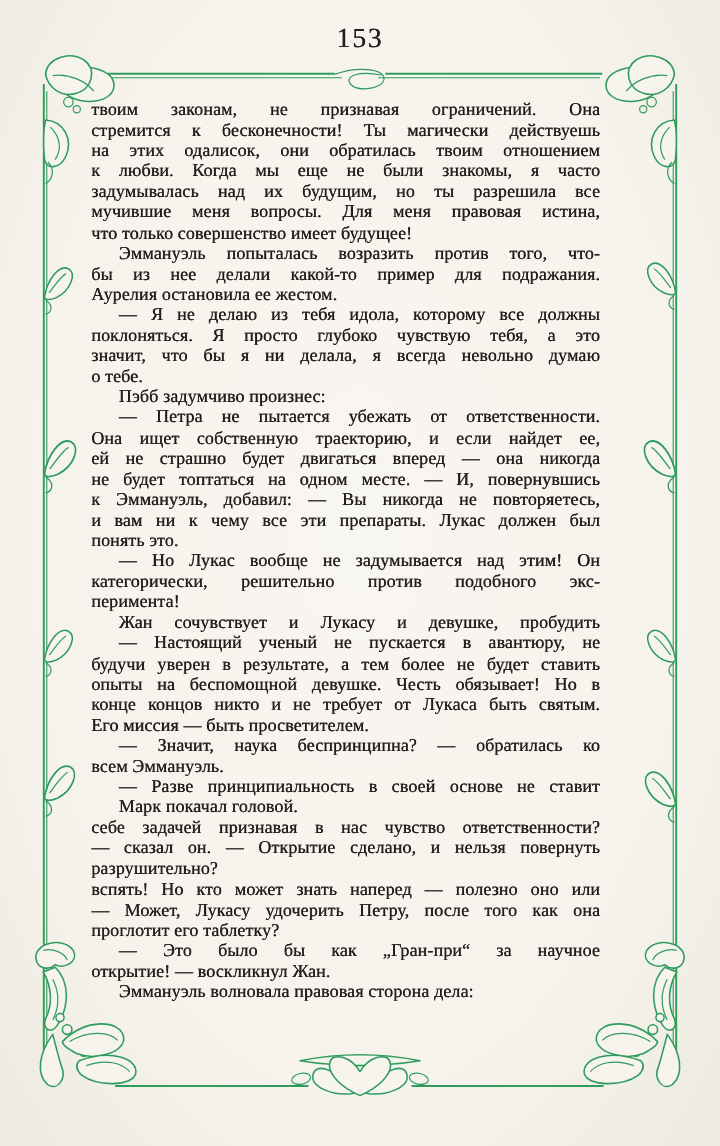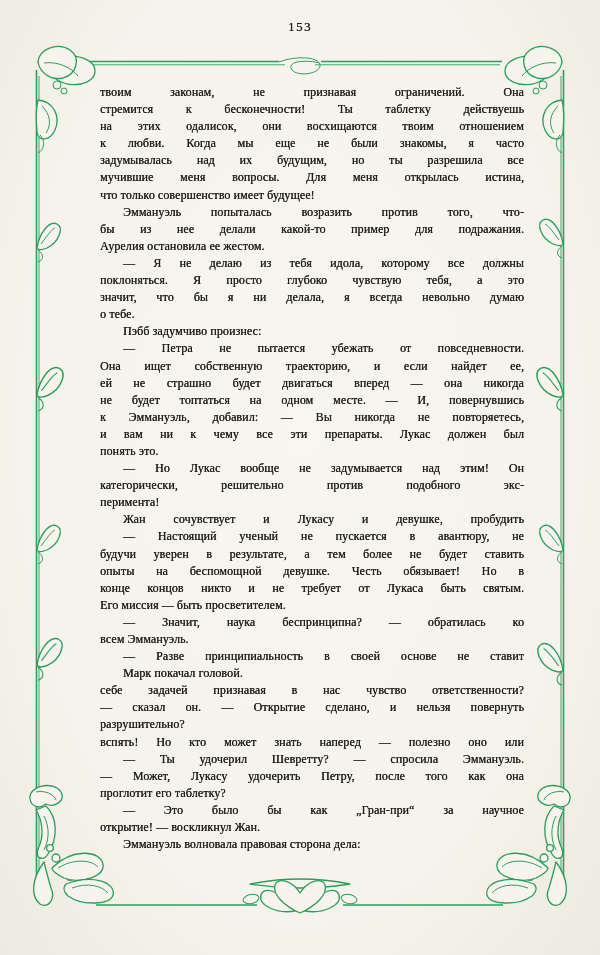--- a/index.html
+++ b/index.html
@@ -29,31 +29,31 @@
   }
   .border-svg .ln   { stroke-width: 1.6; }
   .border-svg .ln2  { stroke-width: 0.9; }
   .border-svg .orn  { fill: var(--paper); stroke-width: 1.3; stroke-linejoin: round; }
   .border-svg .inner{ fill: none; stroke-width: 1; }
   .page-number {
     position: absolute;
     top: 19px; left: 0;
     width: 100%;
     text-align: center;
-    font-size: 13px;
+    font-size: 23px;
     letter-spacing: 1.5px;
     color: var(--ink);
     text-shadow: 0.2px 0 0 currentColor;
   }
   .text-block {
     position: absolute;
-    left: 100px; top: 84px;
+    left: 76px; top: 84px;
     width: 424px;
     color: var(--ink);
-    font-size: 12px;
+    font-size: 15px;
     line-height: 17.1px;
     text-shadow: 0.25px 0 0 currentColor;
     letter-spacing: 0.1px;
   }
   .line {
     text-align: justify;
     text-align-last: justify;
     height: 17.1px;
     overflow: hidden;
   }
@@ -140,35 +140,35 @@
     <use href="#sleaf" transform="translate(563,242) scale(-1,1)"></use>
     <use href="#sleaf" transform="translate(563,393) scale(-1.12,1.12)"></use>
     <use href="#sleaf" transform="translate(563,548) scale(-1,1)"></use>
     <use href="#sleaf" transform="translate(563,668) scale(-1.08,1.08)"></use>
   </svg>
 
   <div class="page-number">153</div>
 
   <div class="text-block">
       <div class="line">твоим законам, не признавая ограничений. Она</div>
-      <div class="line">стремится к бесконечности! Ты таблетку действуешь</div>
-      <div class="line">на этих одалисок, они восхищаются твоим отношением</div>
+      <div class="line">стремится к бесконечности! Ты магически действуешь</div>
+      <div class="line">на этих одалисок, они обратилась твоим отношением</div>
       <div class="line">к любви. Когда мы еще не были знакомы, я часто</div>
       <div class="line">задумывалась над их будущим, но ты разрешила все</div>
-      <div class="line">мучившие меня вопросы. Для меня открылась истина,</div>
+      <div class="line">мучившие меня вопросы. Для меня правовая истина,</div>
       <div class="line end">что только совершенство имеет будущее!</div>
       <div class="line indent">Эммануэль попыталась возразить против того, что-</div>
       <div class="line">бы из нее делали какой-то пример для подражания.</div>
       <div class="line end">Аурелия остановила ее жестом.</div>
       <div class="line indent">— Я не делаю из тебя идола, которому все должны</div>
       <div class="line">поклоняться. Я просто глубоко чувствую тебя, а это</div>
       <div class="line">значит, что бы я ни делала, я всегда невольно думаю</div>
       <div class="line end">о тебе.</div>
       <div class="line indent end">Пэбб задумчиво произнес:</div>
-      <div class="line indent">— Петра не пытается убежать от повседневности.</div>
+      <div class="line indent">— Петра не пытается убежать от ответственности.</div>
       <div class="line">Она ищет собственную траекторию, и если найдет ее,</div>
       <div class="line">ей не страшно будет двигаться вперед — она никогда</div>
       <div class="line">не будет топтаться на одном месте. — И, повернувшись</div>
       <div class="line">к Эммануэль, добавил: — Вы никогда не повторяетесь,</div>
       <div class="line">и вам ни к чему все эти препараты. Лукас должен был</div>
       <div class="line end">понять это.</div>
       <div class="line indent">— Но Лукас вообще не задумывается над этим! Он</div>
       <div class="line">категорически, решительно против подобного экс-</div>
       <div class="line end">перимента!</div>
       <div class="line indent">Жан сочувствует и Лукасу и девушке, пробудить</div>
@@ -178,21 +178,20 @@
       <div class="line">конце концов никто и не требует от Лукаса быть святым.</div>
       <div class="line end">Его миссия — быть просветителем.</div>
       <div class="line indent">— Значит, наука беспринципна? — обратилась ко</div>
       <div class="line end">всем Эммануэль.</div>
       <div class="line indent">— Разве принципиальность в своей основе не ставит</div>
       <div class="line indent end">Марк покачал головой.</div>
       <div class="line">себе задачей признавая в нас чувство ответственности?</div>
       <div class="line">— сказал он. — Открытие сделано, и нельзя повернуть</div>
       <div class="line end">разрушительно?</div>
       <div class="line">вспять! Но кто может знать наперед — полезно оно или</div>
-      <div class="line indent">— Ты удочерил Шевретту? — спросила Эммануэль.</div>
       <div class="line">— Может, Лукасу удочерить Петру, после того как она</div>
       <div class="line end">проглотит его таблетку?</div>
       <div class="line indent">— Это было бы как „Гран-при“ за научное</div>
       <div class="line end">открытие! — воскликнул Жан.</div>
       <div class="line indent end">Эммануэль волновала правовая сторона дела:</div>
     </div>
 
 </div>
 
 </body></html>

